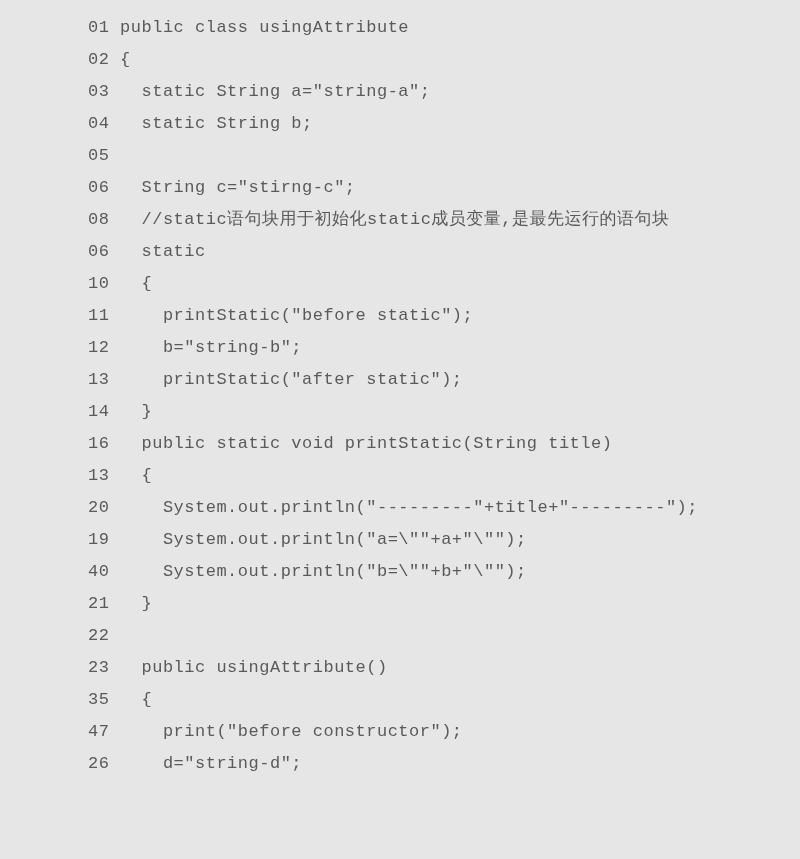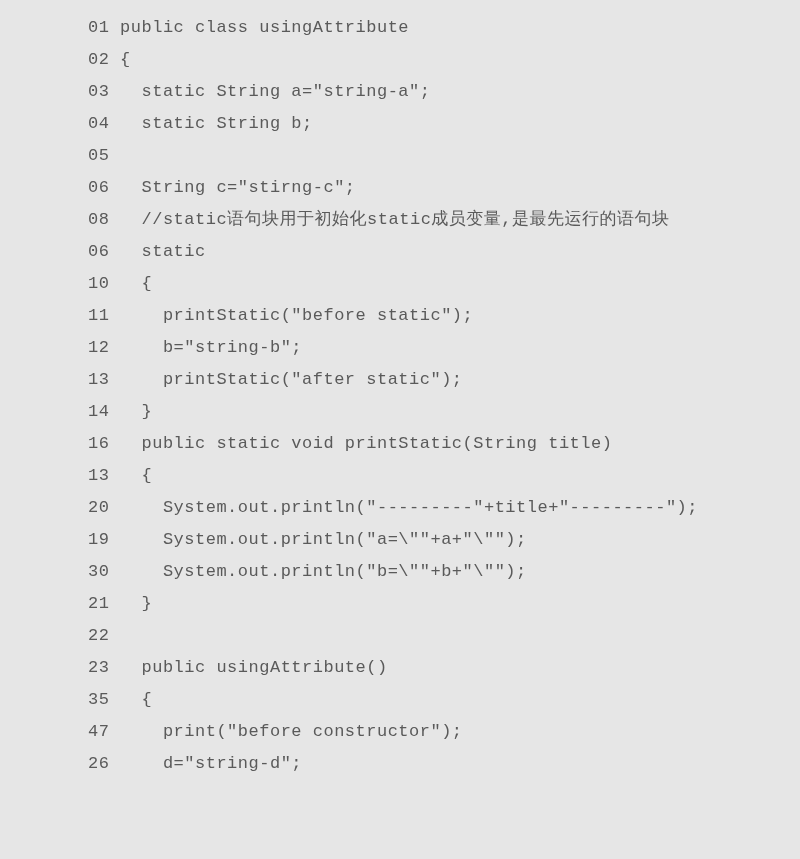--- a/index.html
+++ b/index.html
@@ -42,20 +42,20 @@
     <div class="code-line"><span class="line-number">06</span><span class="line-content">   static</span></div>
     <div class="code-line"><span class="line-number">10</span><span class="line-content">   {</span></div>
     <div class="code-line"><span class="line-number">11</span><span class="line-content">     printStatic("before static");</span></div>
     <div class="code-line"><span class="line-number">12</span><span class="line-content">     b="string-b";</span></div>
     <div class="code-line"><span class="line-number">13</span><span class="line-content">     printStatic("after static");</span></div>
     <div class="code-line"><span class="line-number">14</span><span class="line-content">   }</span></div>
     <div class="code-line"><span class="line-number">16</span><span class="line-content">   public static void printStatic(String title)</span></div>
     <div class="code-line"><span class="line-number">13</span><span class="line-content">   {</span></div>
     <div class="code-line"><span class="line-number">20</span><span class="line-content">     System.out.println("---------"+title+"---------");</span></div>
     <div class="code-line"><span class="line-number">19</span><span class="line-content">     System.out.println("a=\""+a+"\"");</span></div>
-    <div class="code-line"><span class="line-number">30</span><span class="line-content">     System.out.println("b=\""+b+"\"");</span></div>
+    <div class="code-line"><span class="line-number">40</span><span class="line-content">     System.out.println("b=\""+b+"\"");</span></div>
     <div class="code-line"><span class="line-number">21</span><span class="line-content">   }</span></div>
     <div class="code-line"><span class="line-number">22</span><span class="line-content"></span></div>
     <div class="code-line"><span class="line-number">23</span><span class="line-content">   public usingAttribute()</span></div>
     <div class="code-line"><span class="line-number">35</span><span class="line-content">   {</span></div>
     <div class="code-line"><span class="line-number">47</span><span class="line-content">     print("before constructor");</span></div>
     <div class="code-line"><span class="line-number">26</span><span class="line-content">     d="string-d";</span></div>
   </div>
 
 </body></html>

